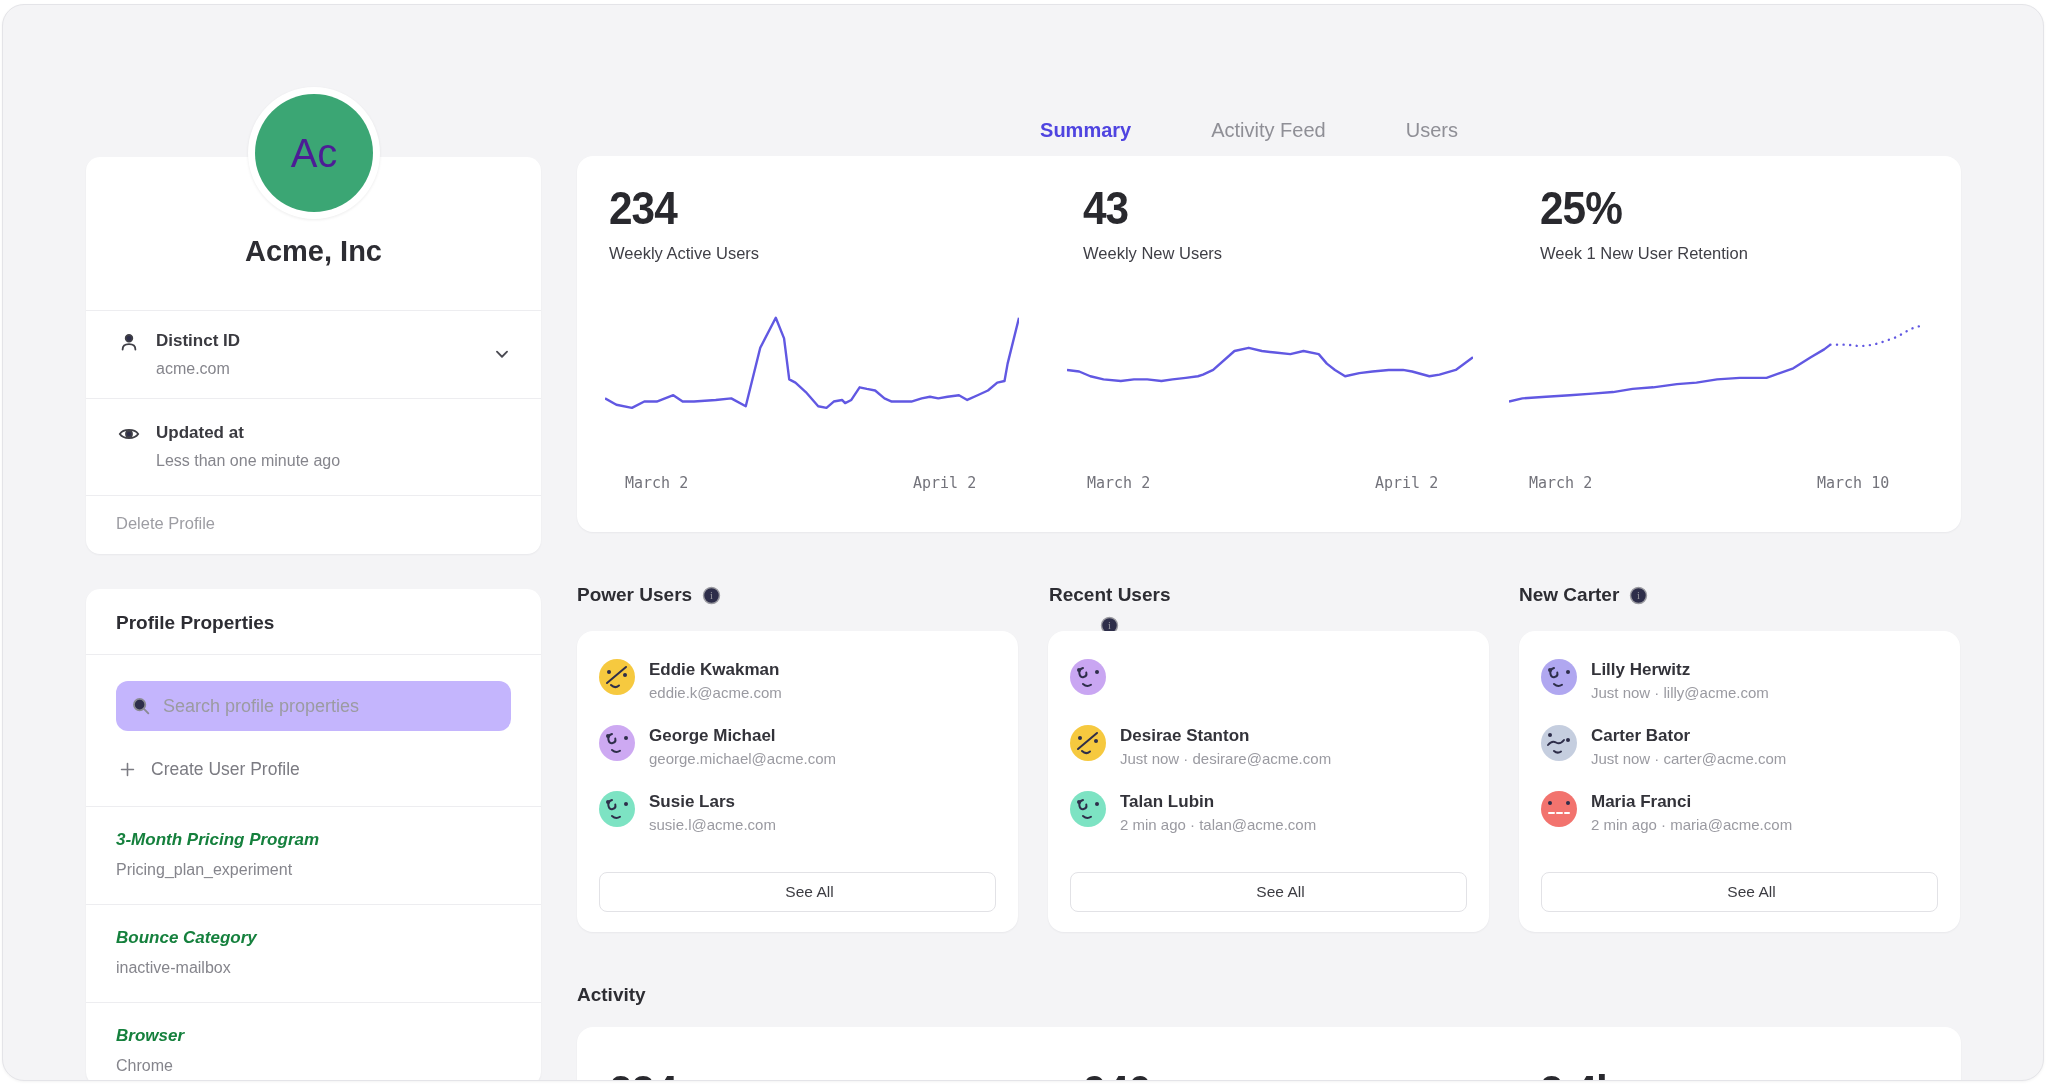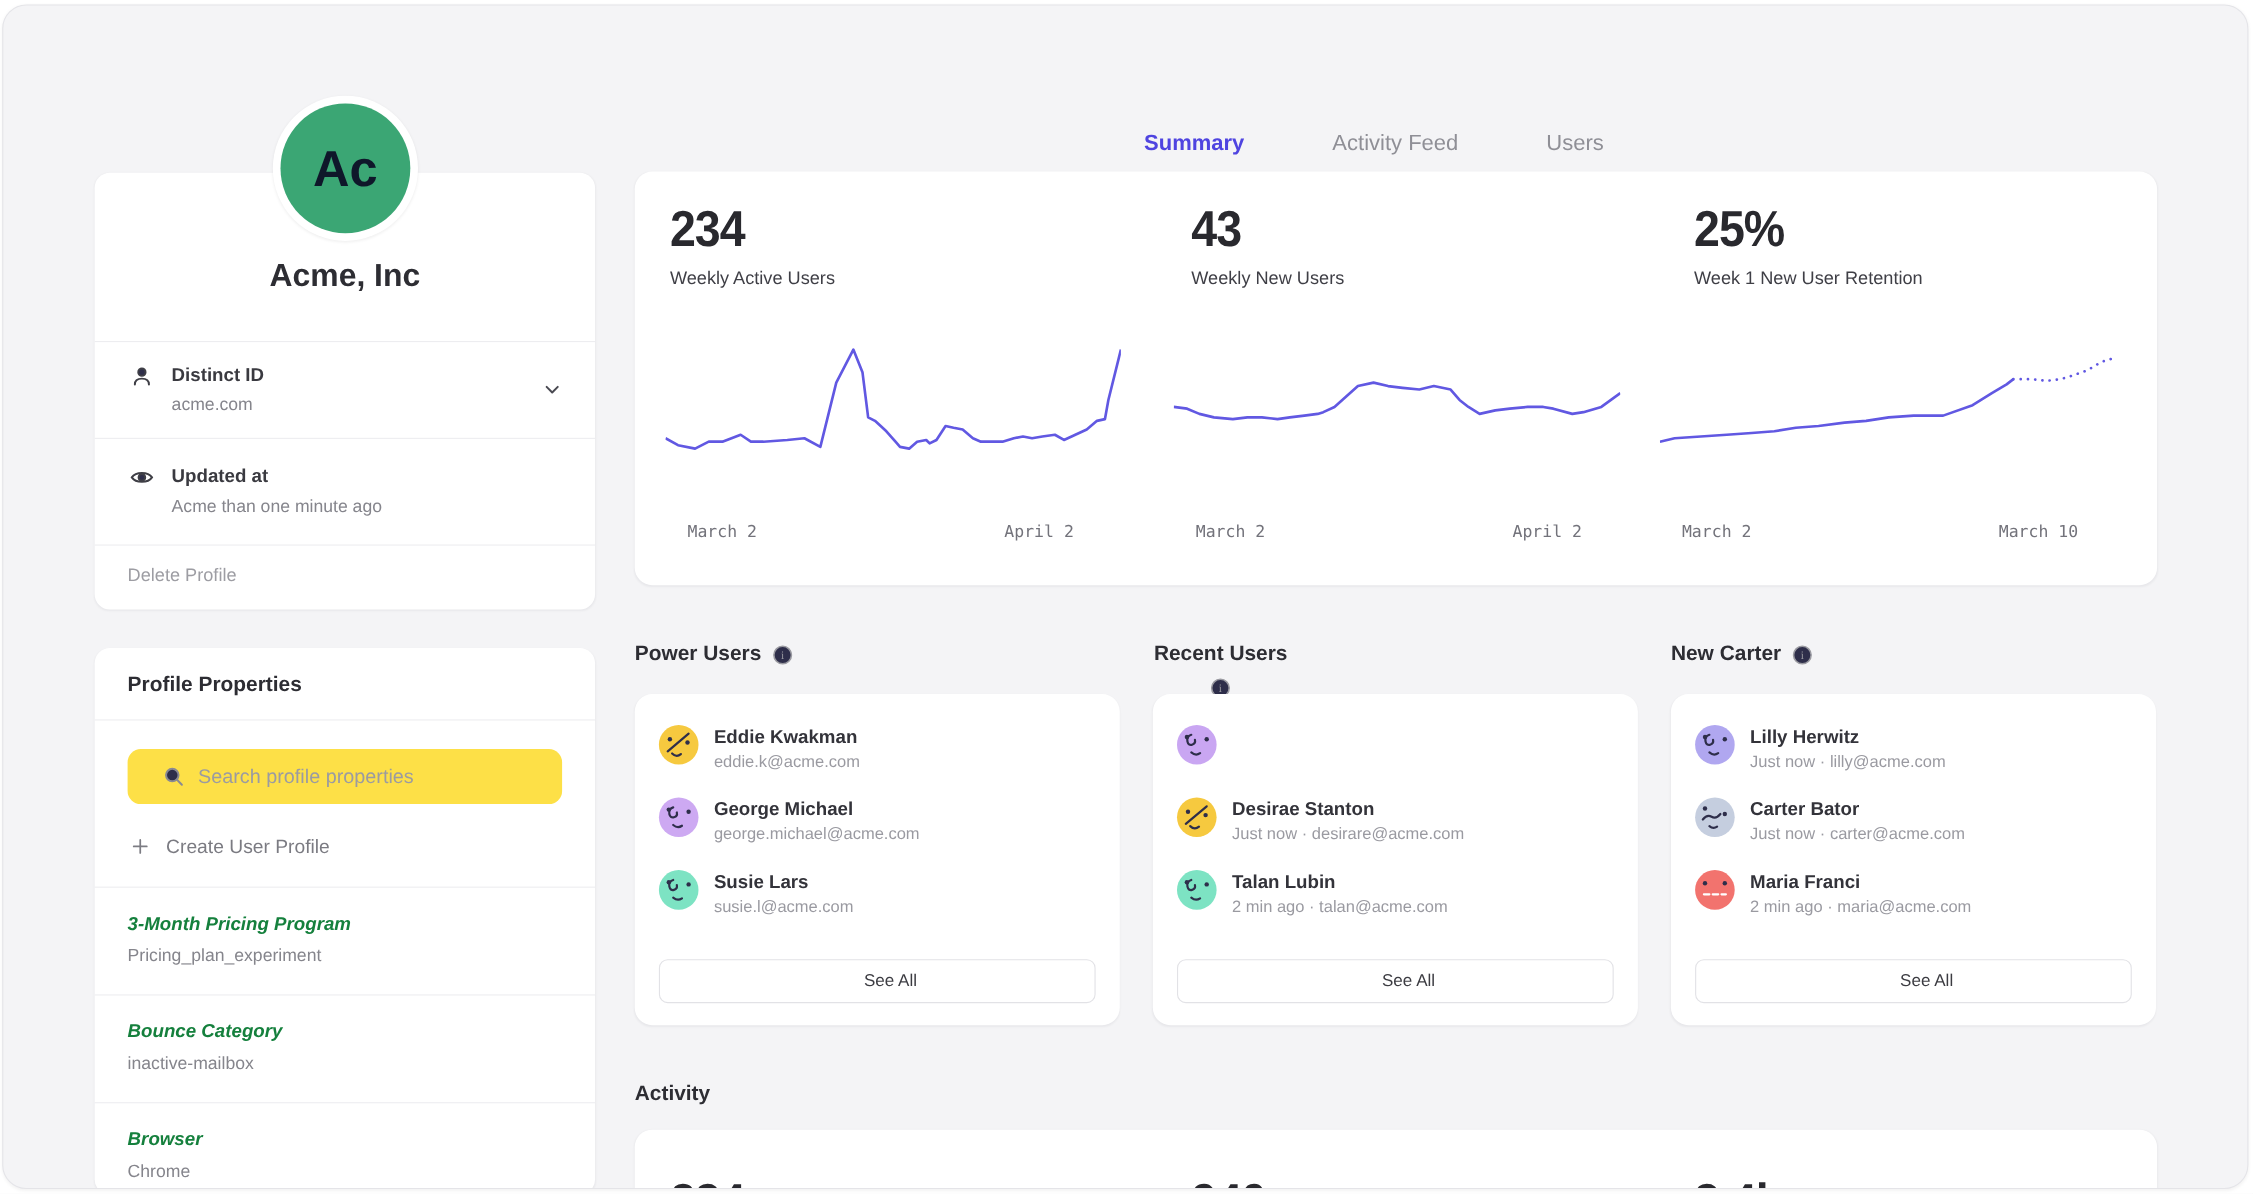--- a/index.html
+++ b/index.html
@@ -13,37 +13,37 @@
 
   
   .profile-card { left:83px; top:152px; width:455px; height:397px; }
   .avatar-big {
     position:absolute; left:245px; top:82px; width:132px; height:132px; border-radius:50%;
     background:#fff; display:flex; align-items:center; justify-content:center; z-index:3;
     box-shadow:0 1px 3px rgba(20,20,30,.08);
   }
   .avatar-big-inner {
     width:118px; height:118px; border-radius:50%; background:#3ba674;
-    color:#0f172a; font-size:46px; font-weight:700; display:flex; align-items:center; justify-content:center;
+    color:#4c1d95; font-size:40px; font-weight:400; display:flex; align-items:center; justify-content:center;
   }
   .name-block { height:154px; border-bottom:1px solid #ededf0; text-align:center; padding-top:78px; }
   .org-name { font-size:29px; font-weight:700; color:#2d2d33; }
   .field-row { position:relative; border-bottom:1px solid #ededf0; padding:20px 30px 0 31px; display:flex; }
   .field-row.r1 { height:88px; }
   .field-row.r2 { height:97px; padding-top:24px; }
   .field-icon { width:24px; height:24px; flex:0 0 24px; margin-top:-1px; }
   .field-text { margin-left:15px; }
   .field-label { font-size:17px; font-weight:700; color:#3a3a40; line-height:20px; }
   .field-value { font-size:16px; color:#85858c; margin-top:8px; line-height:19px; }
   .chevron { position:absolute; right:28px; top:32px; width:22px; height:22px; cursor:pointer; }
   .delete-row { padding:18px 30px; font-size:16.5px; color:#9d9da3; cursor:pointer; }
 
   .props-card { left:83px; top:584px; width:455px; height:497px; }
   .pp-title { padding:23px 30px 20px; font-size:19px; font-weight:700; color:#2d2d33; border-bottom:1px solid #ededf0; }
-  .search-wrap { margin:26px 30px 0; height:50px; background:#fde047; border-radius:12px; display:flex; align-items:center; padding:0 31px; }
+  .search-wrap { margin:26px 30px 0; height:50px; background:#c4b5fd; border-radius:12px; display:flex; align-items:center; padding:0 14px; }
   .search-wrap svg { flex:0 0 22px; }
   .search-wrap input { border:0; outline:0; background:transparent; margin-left:11px; width:100%; font-family:inherit; font-size:18px; color:#3f3f46; }
   .search-wrap input::placeholder { color:#9b9ba1; }
   .create-row { margin:28px 32px 26px; display:flex; align-items:center; color:#7b7b82; font-size:17.5px; cursor:pointer; }
   .create-row svg { margin-right:14px; }
   .prop-row { border-top:1px solid #ededf0; padding:22px 30px 24px; cursor:pointer; }
   .prop-name { font-size:17px; font-weight:700; color:#15803d; line-height:22px;font-style:italic; }
   .prop-value { font-size:16px; color:#85858c; margin-top:9px; line-height:20px; }
 
   
@@ -106,21 +106,21 @@
       </svg>
     </div>
 
     <div class="field-row r2">
       <svg class="field-icon" viewBox="0 0 24 24" fill="none" stroke="#3f3f46" stroke-width="1.8">
         <path d="M2.8 12 C6.4 6.6 17.6 6.6 21.2 12 C17.6 17.4 6.4 17.4 2.8 12 Z"></path>
         <circle cx="12" cy="12" r="3"></circle>
       </svg>
       <div class="field-text">
         <div class="field-label">Updated at</div>
-        <div class="field-value">Acme than one minute ago</div>
+        <div class="field-value">Less than one minute ago</div>
       </div>
     </div>
 
     <div class="delete-row">Delete Profile</div>
   </div>
 
   <div class="card props-card">
     <div class="pp-title">Profile Properties</div>
 
     <div class="search-wrap">

